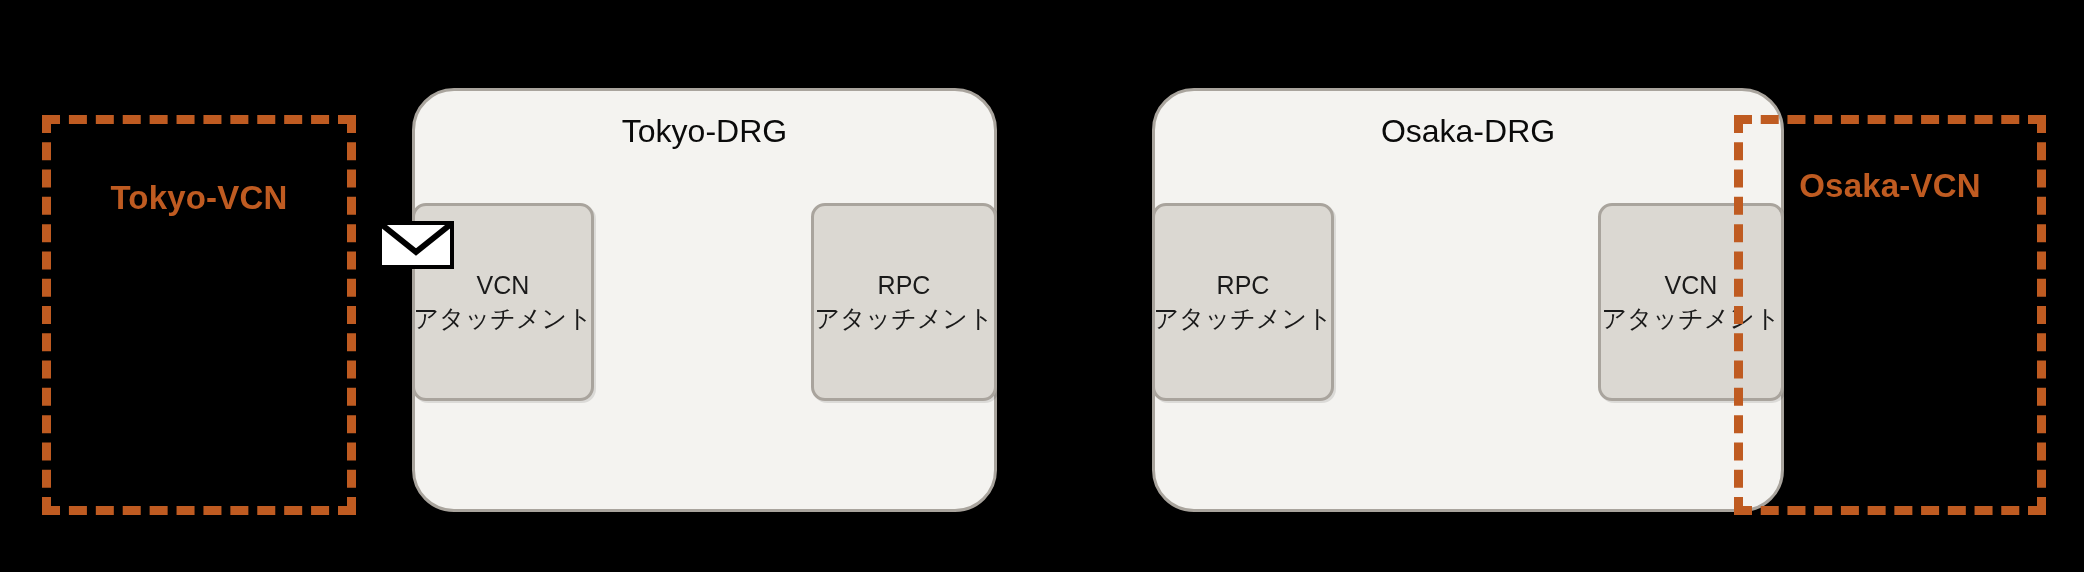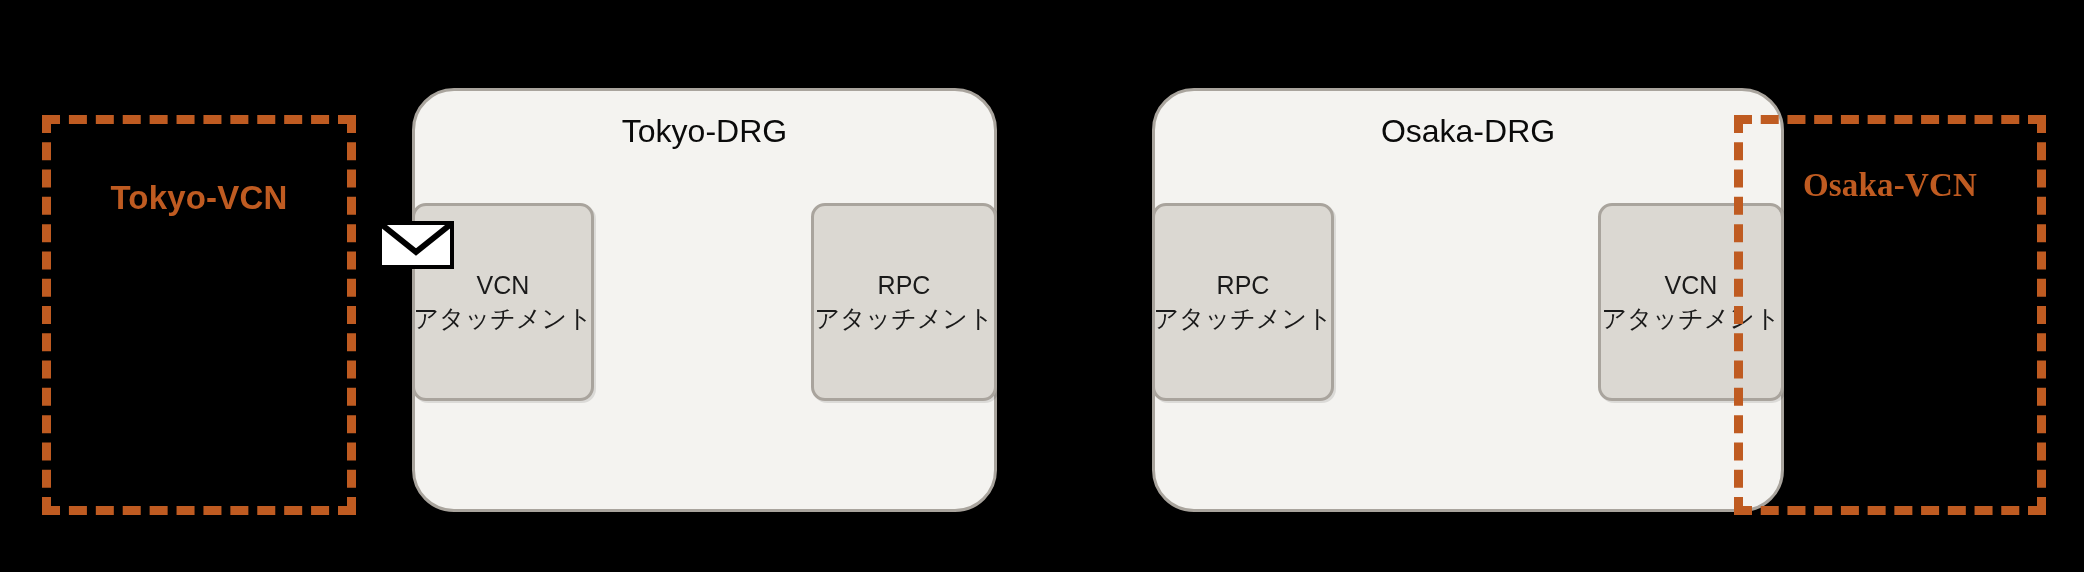--- a/index.html
+++ b/index.html
@@ -121,16 +121,16 @@
       <span class="ln">アタッチメント</span>
     </div>
 
     <div class="attach" style="right:-3px; top:112px; width:186px; height:198px;">
       <span class="ln">VCN</span>
       <span class="ln">アタッチメント</span>
     </div>
   </div>
 
   <div class="vcn-zone" style="left:1734px; top:115px; width:312px; height:400px;">
-    <div class="vcn-label" style="top:43px;font-family:Liberation Serif, serif;">Osaka-VCN</div>
+    <div class="vcn-label" style="top:43px;">Osaka-VCN</div>
   </div>
 
 </div>
 
 </body></html>

